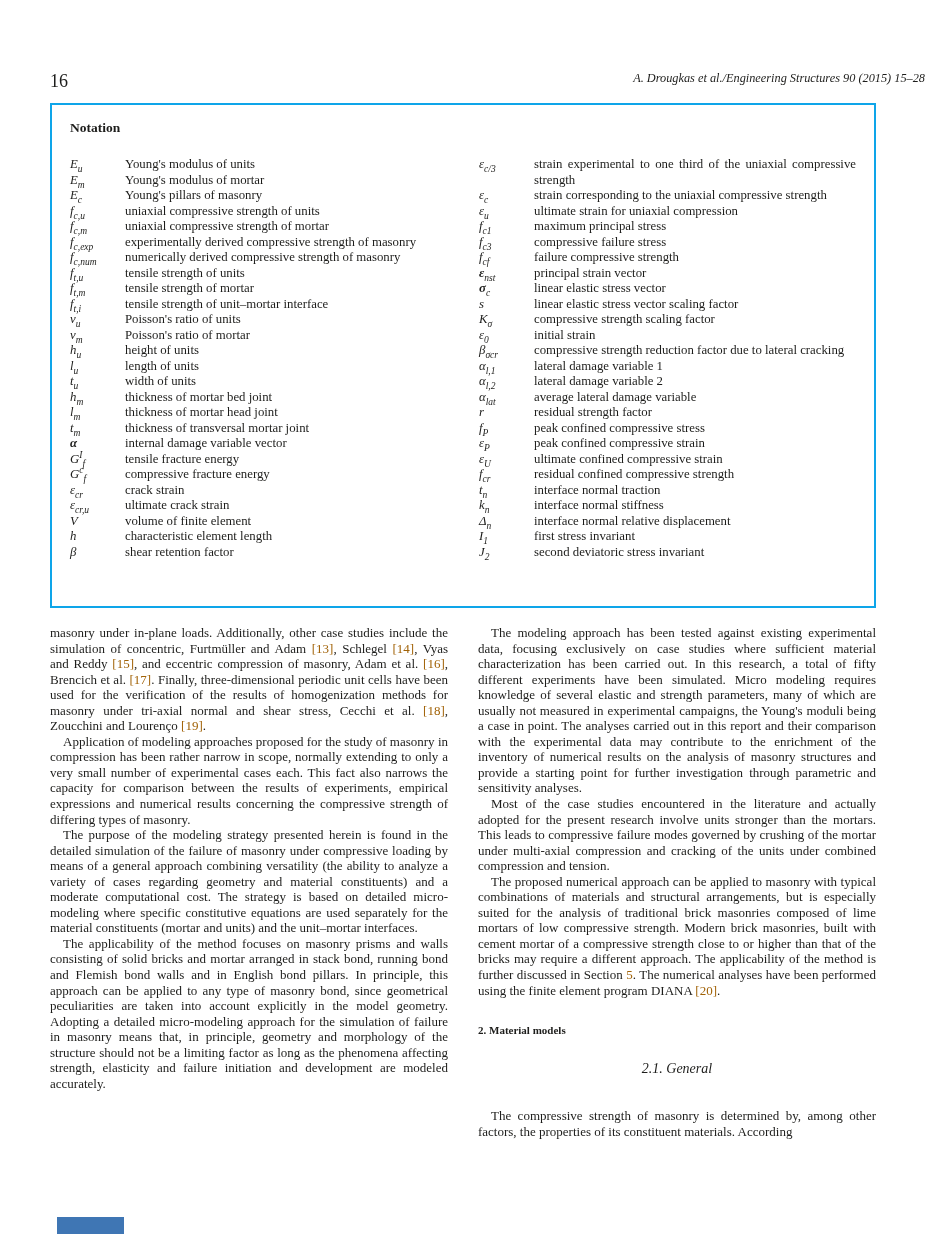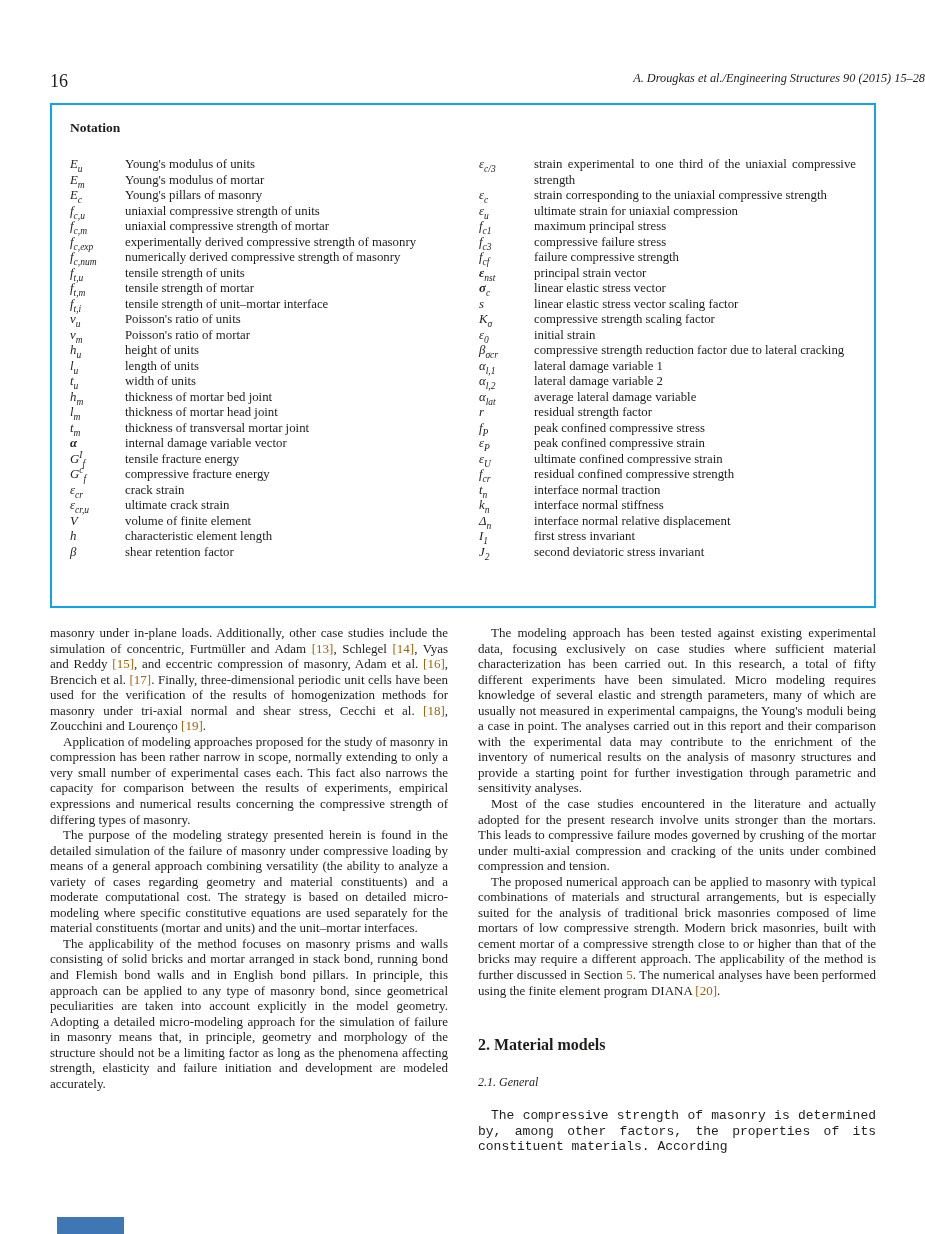--- a/index.html
+++ b/index.html
@@ -31,26 +31,26 @@
   .col {
     position:absolute; top:625px; width:398px;
     font-size:13px; line-height:15.55px; text-align:justify;
   }
   .col-left  { left:50px; }
   .col-right { left:478px; }
   .col p { margin:0; text-indent:13px; }
   .col p.noindent { text-indent:0; }
   .cite { color:#a16207; }
   .sec-heading {
-    font-weight:bold; font-size:16px; margin-top:39px; text-align:left;
+    font-weight:bold; font-size:11px; margin-top:25px; text-align:left;
   }
   .subsec-heading {
-    font-style:italic; font-size:12px; margin-top:22px; text-align:left;
-  }
-  .subsec-body { margin-top:18px;font-family:Liberation Mono, monospace; }
+    font-style:italic; font-size:14px; margin-top:22px; text-align:center;
+  }
+  .subsec-body { margin-top:32px; }
   .footer-mark {
     position:absolute; left:57px; top:1217px; width:67px; height:17px;
     background:#3f76b4;
   }
 </style>
 </head>
 <body>
 
 <div class="page">
 

